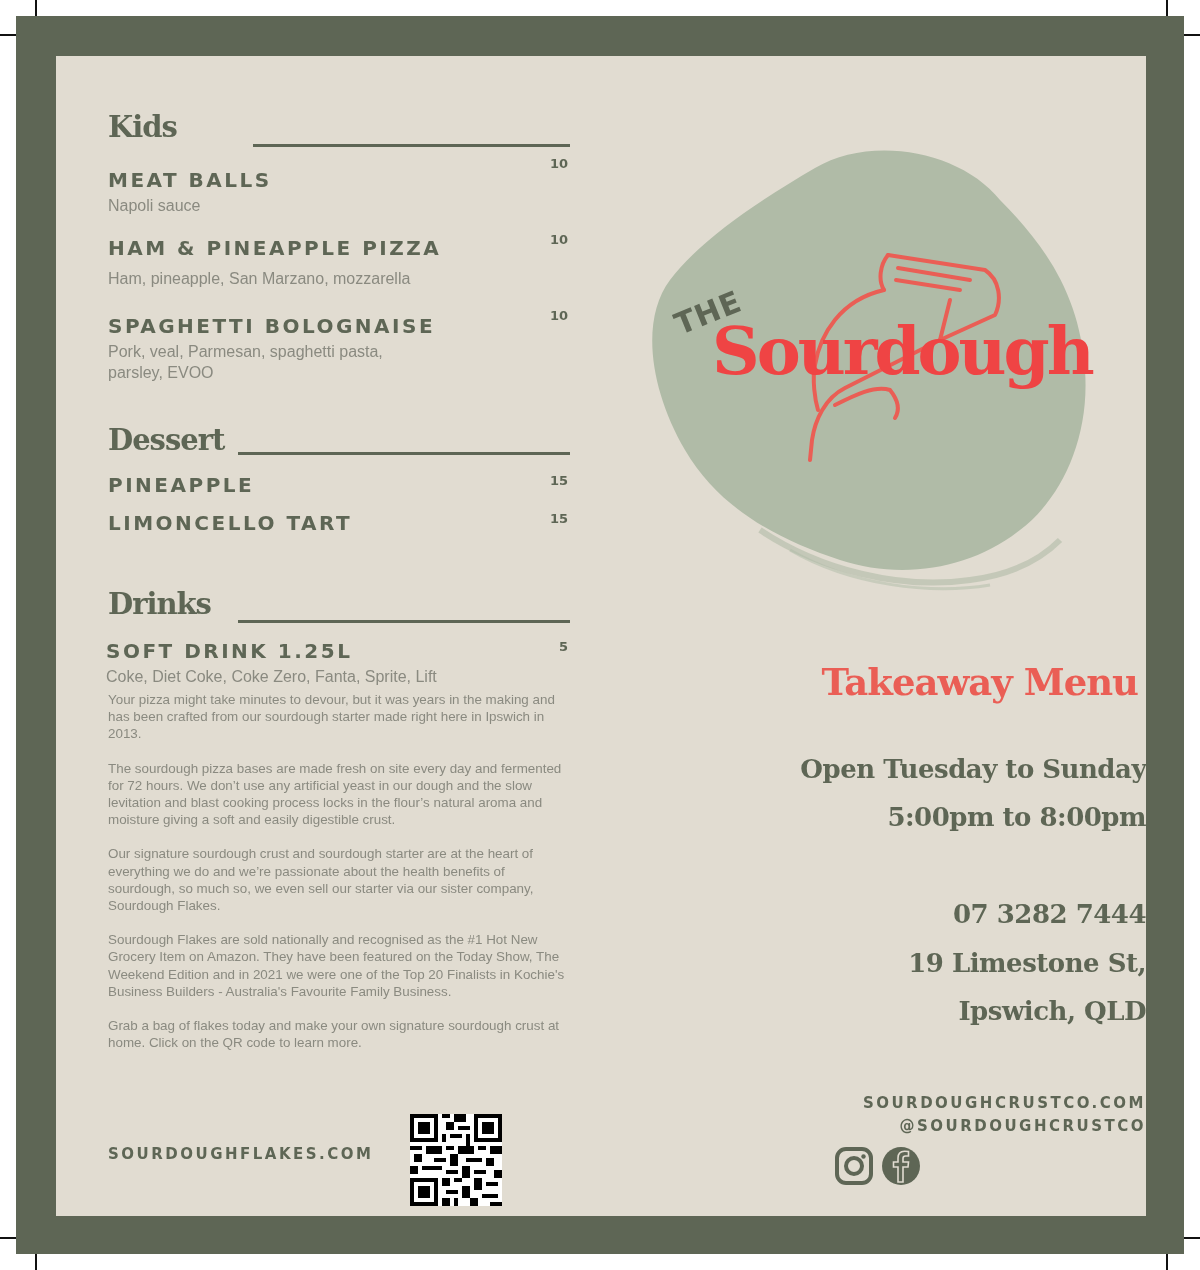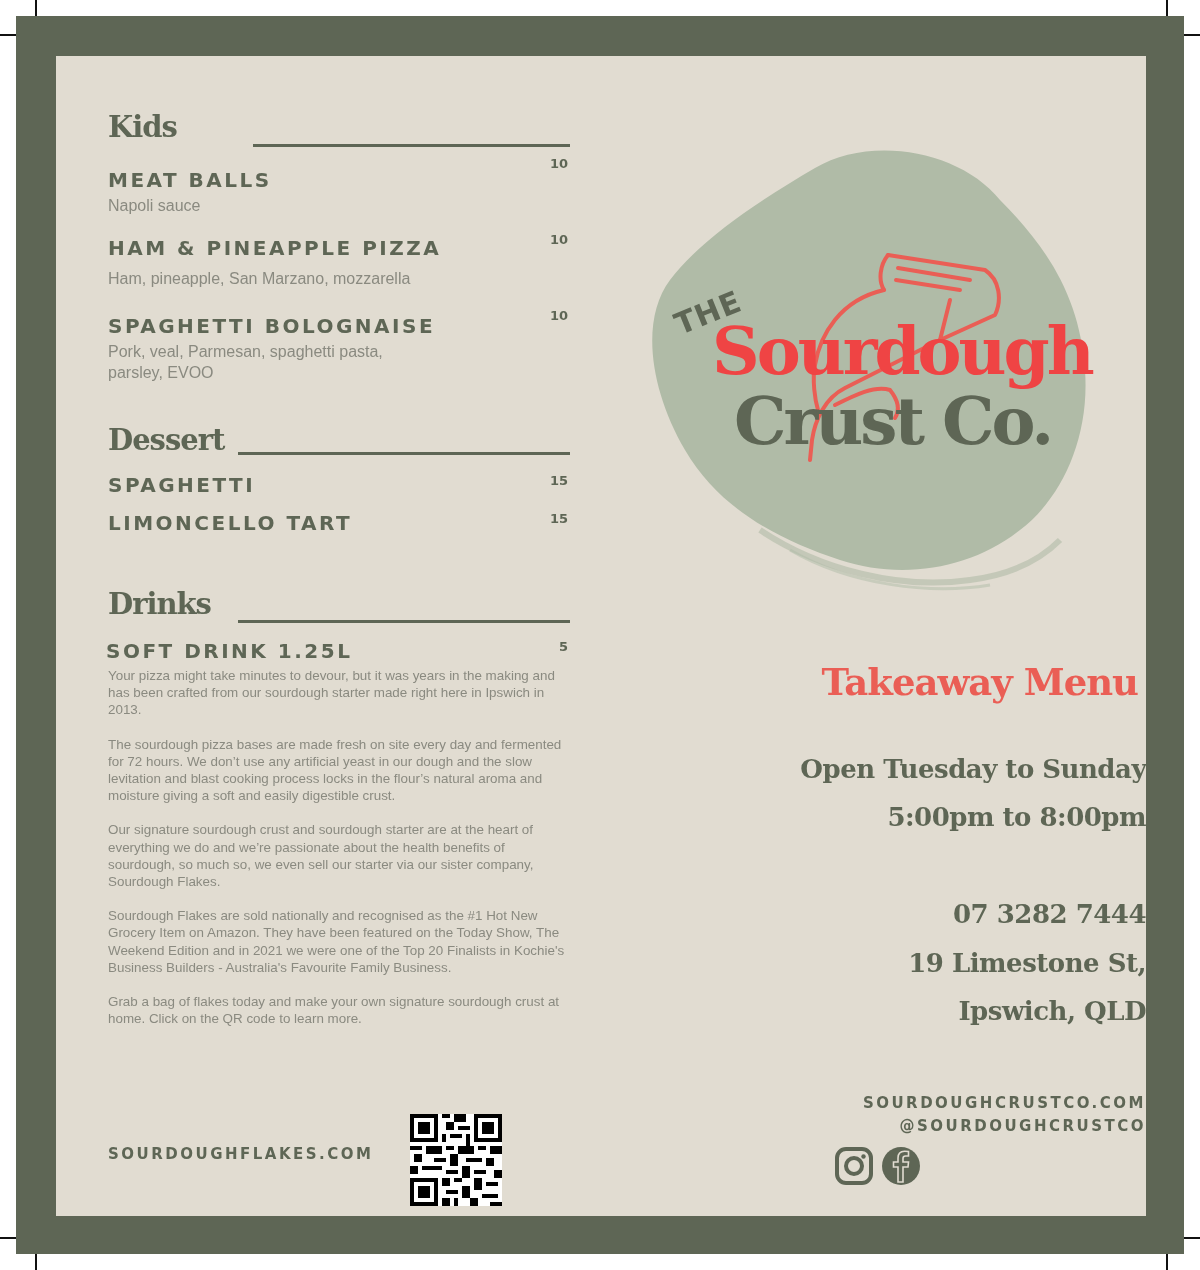--- a/index.html
+++ b/index.html
@@ -60,35 +60,36 @@
     <div class="item-name">SPAGHETTI BOLOGNAISE</div>
     <div class="item-price" style="top:-6px;">10</div>
     <div class="item-desc" style="width:300px;">Pork, veal, Parmesan, spaghetti pasta, parsley, EVOO</div>
   </div>
 
   <div class="sec-head" style="margin-top:40px;">
     <span class="sec-title">Dessert</span>
     <div class="sec-rule" style="left:130px;top:29px;"></div>
   </div>
   <div class="item" style="margin-top:10px;">
-    <div class="item-name">SPAGHETTI</div>
+    <div class="item-name">PINEAPPLE</div>
     <div class="item-price" style="top:0;">15</div>
   </div>
   <div class="item" style="margin-top:14px;">
     <div class="item-name">LIMONCELLO TART</div>
     <div class="item-price" style="top:0;">15</div>
   </div>
 
   <div class="sec-head" style="margin-top:52px;">
     <span class="sec-title">Drinks</span>
     <div class="sec-rule" style="left:130px;top:33px;"></div>
   </div>
   <div class="item" style="margin-top:12px;margin-left:-2px;">
     <div class="item-name">SOFT DRINK 1.25L</div>
     <div class="item-price" style="top:0;">5</div>
+    <div class="item-desc">Coke, Diet Coke, Coke Zero, Fanta, Sprite, Lift</div>
   </div>
 
   <div style="margin-top:4px;">
     <p class="dough-p">Your pizza might take minutes to devour, but it was years in the making and has been crafted from our sourdough starter made right here in Ipswich in 2013.</p>
     <p class="dough-p">The sourdough pizza bases are made fresh on site every day and fermented for 72 hours. We don’t use any artificial yeast in our dough and the slow levitation and blast cooking process locks in the flour’s natural aroma and moisture giving a soft and easily digestible crust.</p>
     <p class="dough-p">Our signature sourdough crust and sourdough starter are at the heart of everything we do and  we’re passionate about the health benefits of sourdough, so much so, we even sell our starter via our sister company, Sourdough Flakes.</p>
     <p class="dough-p">Sourdough Flakes are sold nationally and recognised as the #1 Hot New Grocery Item on Amazon. They have been featured on the Today Show, The Weekend Edition and in 2021 we were one of the Top 20 Finalists in Kochie's Business Builders - Australia's Favourite Family Business.</p>
     <p class="dough-p" style="width:470px;">Grab a bag of flakes today and make your own signature sourdough crust at home. Click on the QR code to learn more.</p>
   </div>
 </div>
@@ -159,21 +160,20 @@
       <path d="M248,115 C240,125 238,140 244,150"></path>
       <path d="M244,150 C200,160 180,195 175,225 C172,240 175,260 178,270"></path>
       <path d="M310,160 L300,200"></path>
       <path d="M195,265 C215,255 235,245 250,250 C258,260 260,270 255,278"></path>
       <path d="M258,128 L330,140"></path>
       <path d="M256,140 L320,150"></path>
     </g>
   </svg>
   <div style="position:absolute;left:36px;top:168px;font-family:'DejaVu Sans',sans-serif;font-weight:bold;font-size:30px;color:#5e6655;transform:rotate(-22deg);transform-origin:left center;letter-spacing:1px;">THE</div>
   <div style="position:absolute;left:72px;top:176px;font-family:'DejaVu Serif',serif;font-weight:bold;font-size:66px;color:#ef4444;letter-spacing:-3px;line-height:70px;">Sourdough</div>
-  <div style="position:absolute;left:94px;top:246px;font-family:'DejaVu Serif',serif;font-weight:bold;font-size:66px;color:#5e6655;letter-spacing:-3px;line-height:70px;">Crust Co.</div>
 </div>
 
 <div class="col-right" style="height:1160px;">
   <div class="center takeaway" style="top:604px;left:-8px;">Takeaway Menu</div>
   <div class="center info" style="top:698px;">Open Tuesday to Sunday</div>
   <div class="center info" style="top:746px;">5:00pm to 8:00pm</div>
   <div class="center info" style="top:843px;">07 3282 7444</div>
   <div class="center info" style="top:892px;">19 Limestone St,</div>
   <div class="center info" style="top:940px;">Ipswich, QLD</div>
   <div class="center web" style="top:1038px;">SOURDOUGHCRUSTCO.COM</div>

